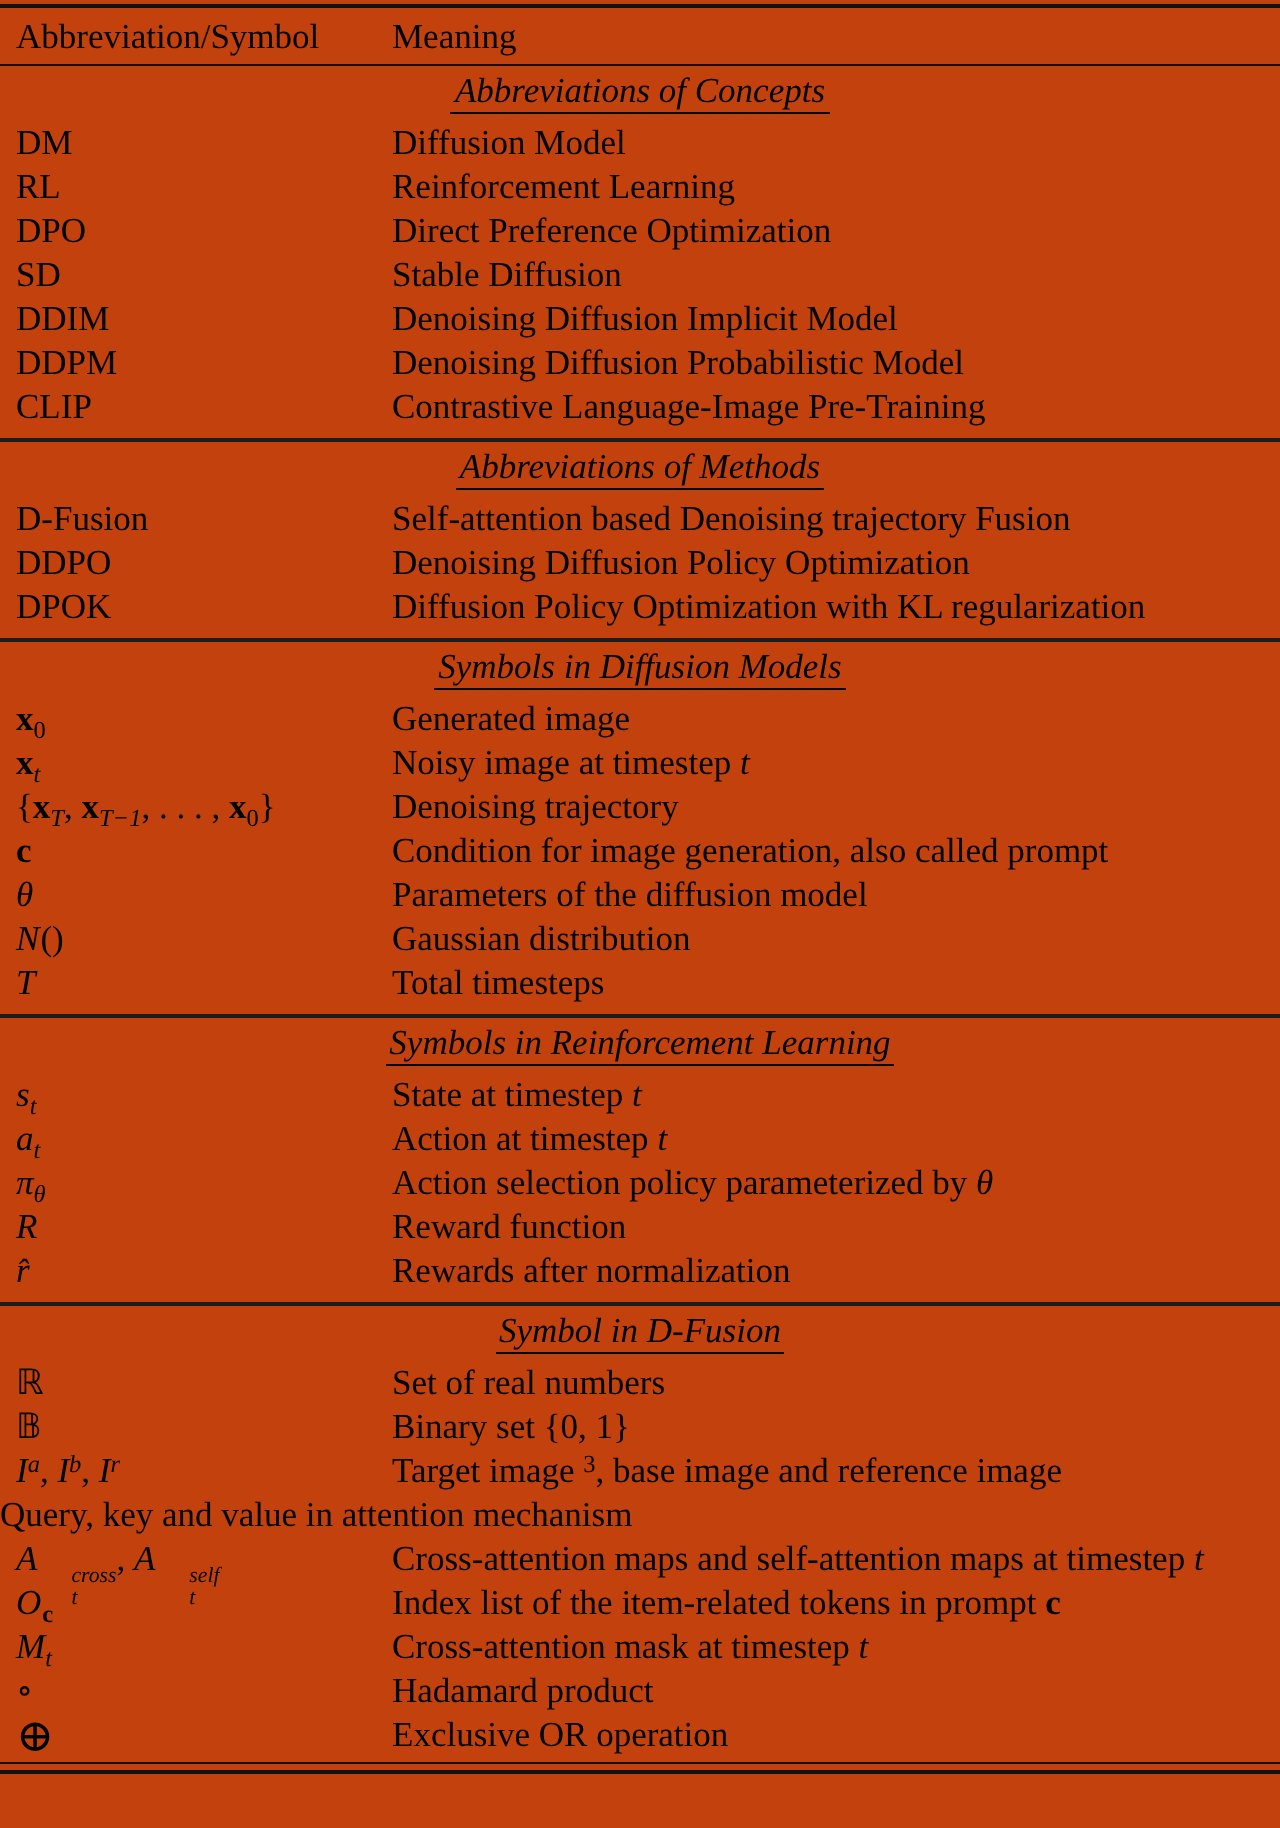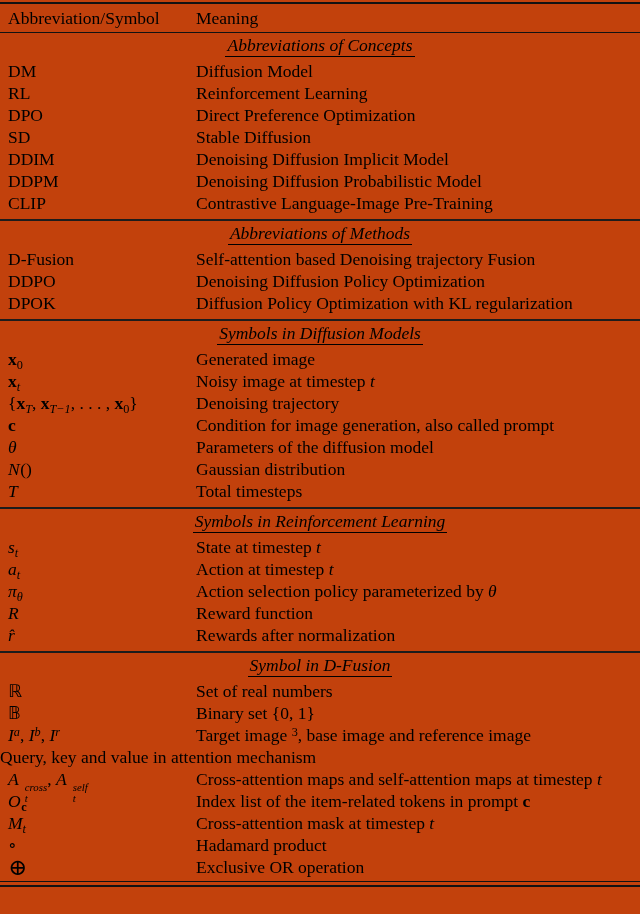--- a/index.html
+++ b/index.html
@@ -18,21 +18,21 @@
   .sec-title{height:27px;display:flex;justify-content:center;align-items:center;}
   .sec-title-inner{font-style:italic;border-bottom:1.4px solid #000;padding:0 2px 0.5px 2px;line-height:1.1;}
   .row{display:flex;height:22px;line-height:22px;white-space:nowrap;}
   .tk-b{font-weight:bold;}
   .tk-i{font-style:italic;}
   .tk-sub{font-size:0.7em;vertical-align:-0.33em;line-height:0;}
   .tk-sup{font-size:0.7em;vertical-align:0.42em;line-height:0;}
   .tk-cal{font-style:italic;letter-spacing:0.5px;}
   .tk-bb{font-family:"DejaVu Sans","DejaVu Serif",serif;}
   .tk-big{font-size:1.3em;vertical-align:-0.1em;line-height:0;}
-  .supsub{display:inline-flex;flex-direction:column;font-size:0.62em;line-height:1.05;font-style:italic;vertical-align:-0.55em;margin-left:6px;}
+  .supsub{display:inline-flex;flex-direction:column;font-size:0.62em;line-height:1.05;font-style:italic;vertical-align:-0.55em;margin-left:17px;}
 </style>
 </head>
 <body>
 
 <div class="page">
   <div class="toprule"></div>
   <div class="header-row">
     <div class="col1">Abbreviation/Symbol</div>
     <div class="col2">Meaning</div>
   </div>

